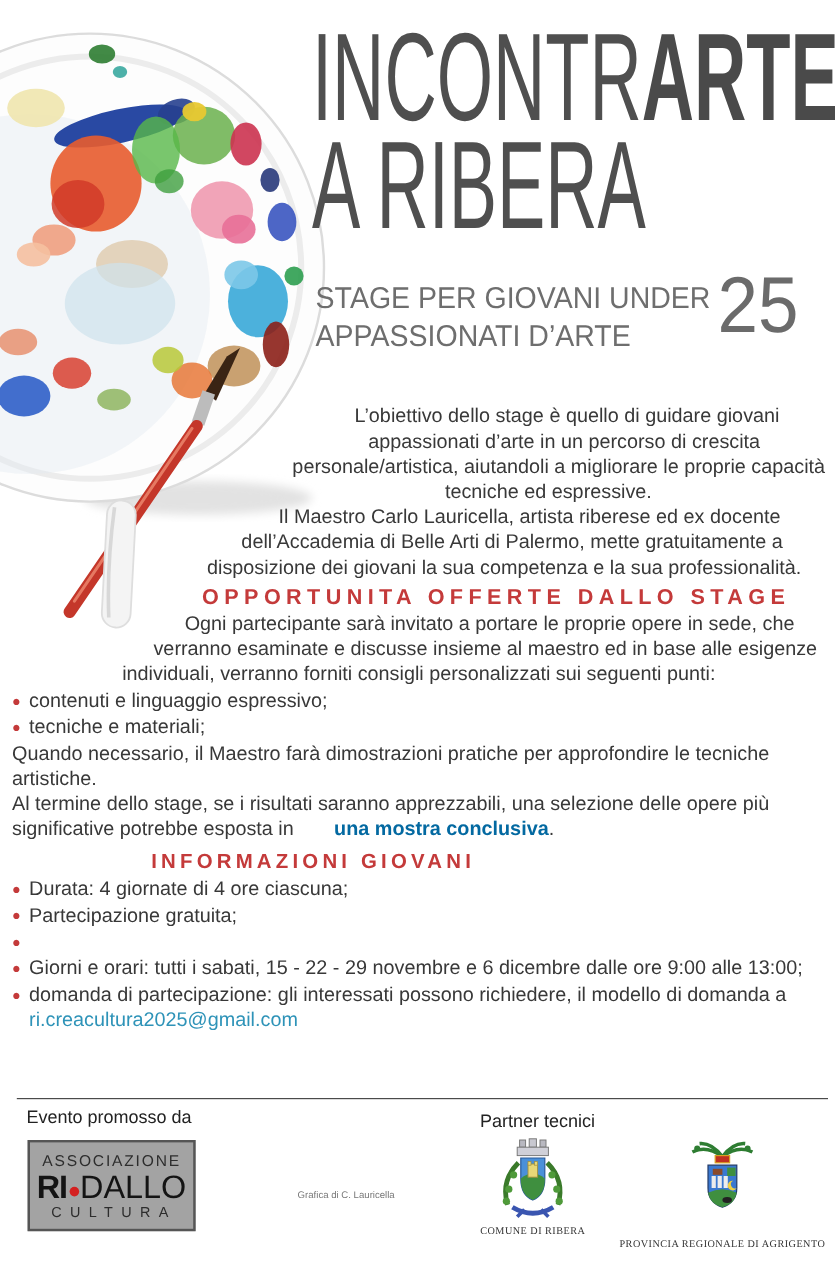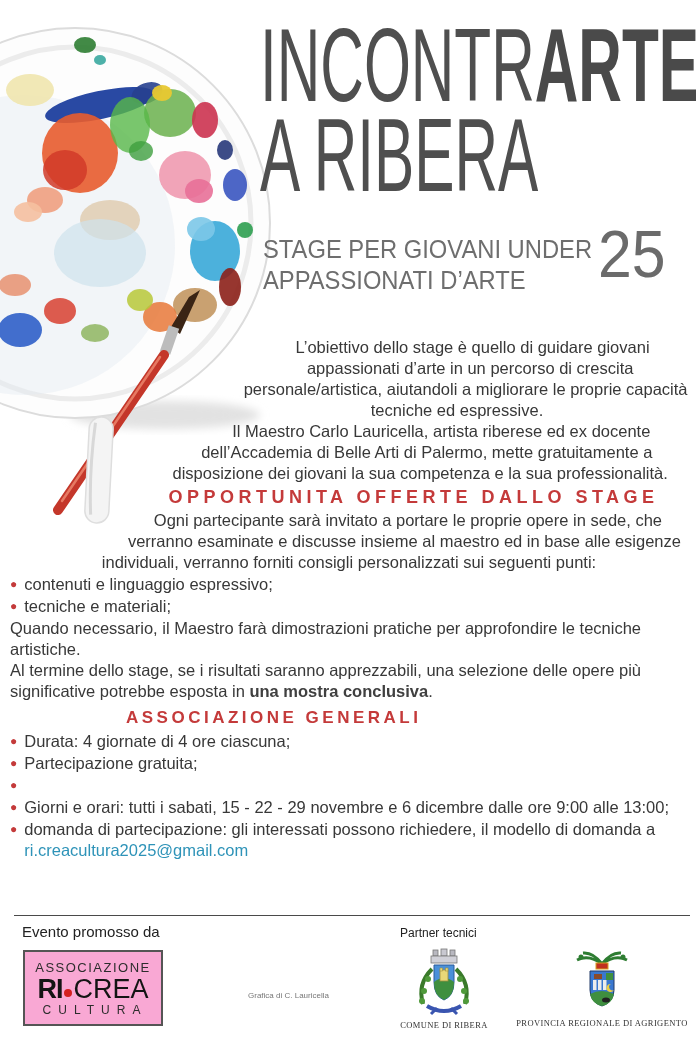--- a/index.html
+++ b/index.html
@@ -27,37 +27,37 @@
       shape-margin:10px;}
   #content p{margin:0;}
   .centered{text-align:center;}
   .red-heading{color:#c43a3a;font-weight:bold;font-size:18px;letter-spacing:4.5px;margin:3px 0 2px;}
   .red-heading.center{text-align:center;}
   .red-heading.h2{font-size:17px;letter-spacing:3.5px;margin:5px 0 3px;padding-left:116px;}
   ul{list-style:none;margin:0;padding:0;}
   li{display:flex;gap:7px;align-items:flex-start;margin:1px 0;}
   .dot{color:#c43a3a;font-size:12px;line-height:21px;flex:0 0 auto;}
   .email{color:#2e93b8;}
-  b{color:#404040;}
+  b{color:#0369a1;margin-left:29px;}
 
   
   #footer-line{left:14px;top:915px;width:676px;height:1px;background:#4a4a4a;}
   #promoted-label{left:22px;top:923px;font-size:15px;color:#222;}
-  #partners-label{left:400px;top:926px;font-size:12px;color:#222;}
-  #assoc-box{left:23px;top:950px;width:136px;height:72px;border:2px solid #555;background:#f9a8d4;
+  #partners-label{left:400px;top:926px;font-size:15px;color:#222;}
+  #assoc-box{left:23px;top:950px;width:136px;height:72px;border:2px solid #555;background:#a3a3a3;
              display:flex;flex-direction:column;align-items:center;justify-content:center;}
   #assoc-line1{font-size:13px;letter-spacing:1.5px;color:#2d2d2d;}
   #assoc-line2{font-size:27px;color:#141414;line-height:28px;display:flex;align-items:center;}
   #assoc-line2 .ri{font-weight:bold;letter-spacing:-1px;}
   #assoc-line2 .reddot{width:8px;height:8px;border-radius:50%;background:#d42020;display:inline-block;margin:8px 1px 0 2px;}
   #assoc-line3{font-size:12px;letter-spacing:7px;color:#2d2d2d;margin-left:4px;}
   #credits{left:248px;top:991px;font-size:8px;color:#777;}
   .crest-block{display:flex;flex-direction:column;align-items:center;justify-content:flex-end;}
   #comune-block{left:396px;top:946px;width:96px;}
-  #provincia-block{left:512px;top:950px;width:180px;}
+  #provincia-block{left:512px;top:950px;width:180px;gap:13px;}
   .crest-caption{font-family:"Liberation Serif","DejaVu Serif",serif;font-size:8.5px;color:#333;
                  letter-spacing:0.4px;margin-top:2px;white-space:nowrap;}
 </style>
 </head>
 <body>
 
 <div class="abs" id="palette-wrap">
   <svg width="370" height="590" viewBox="0 0 370 590">
     <defs>
       <filter id="soft" x="-20%" y="-20%" width="140%" height="140%">
@@ -139,21 +139,21 @@
       </li>
     <li>
         <span class="dot">●</span>
         <span>tecniche e materiali;</span>
       </li>
   </ul>
 
   <p>Quando necessario, il Maestro farà dimostrazioni pratiche per approfondire le tecniche artistiche.</p>
   <p><span>Al termine dello stage, se i risultati saranno apprezzabili, una selezione delle opere più significative potrebbe  esposta in </span><b>una mostra conclusiva</b><span>.</span></p>
 
-  <div class="red-heading h2">ASSOCIAZIONE GENERALI</div>
+  <div class="red-heading h2">INFORMAZIONI GIOVANI</div>
 
   <ul>
     <li>
         <span class="dot">●</span>
         <span>Durata: 4 giornate di 4 ore ciascuna;</span>
       </li>
     <li>
         <span class="dot">●</span>
         <span>Partecipazione gratuita;</span>
       </li>
@@ -173,21 +173,21 @@
 
 <div class="abs" id="footer-line"></div>
 <div class="abs" id="promoted-label">Evento promosso da</div>
 <div class="abs" id="partners-label">Partner tecnici</div>
 
 <div class="abs" id="assoc-box">
   <div id="assoc-line1">ASSOCIAZIONE</div>
   <div id="assoc-line2">
       <span class="ri">RI</span>
       <span class="reddot"></span>
-      <span>CREA</span>
+      <span>DALLO</span>
     </div>
   <div id="assoc-line3">CULTURA</div>
 </div>
 
 <div class="abs" id="credits">Grafica di C. Lauricella</div>
 
 <div class="abs crest-block" id="comune-block">
   <svg width="70" height="72" viewBox="0 0 70 72">
     <rect x="24" y="4" width="5" height="6" fill="#b8b8c0" stroke="#777" stroke-width="0.8"></rect>
     <rect x="32" y="3" width="6" height="7" fill="#c8c8d0" stroke="#777" stroke-width="0.8"></rect>

